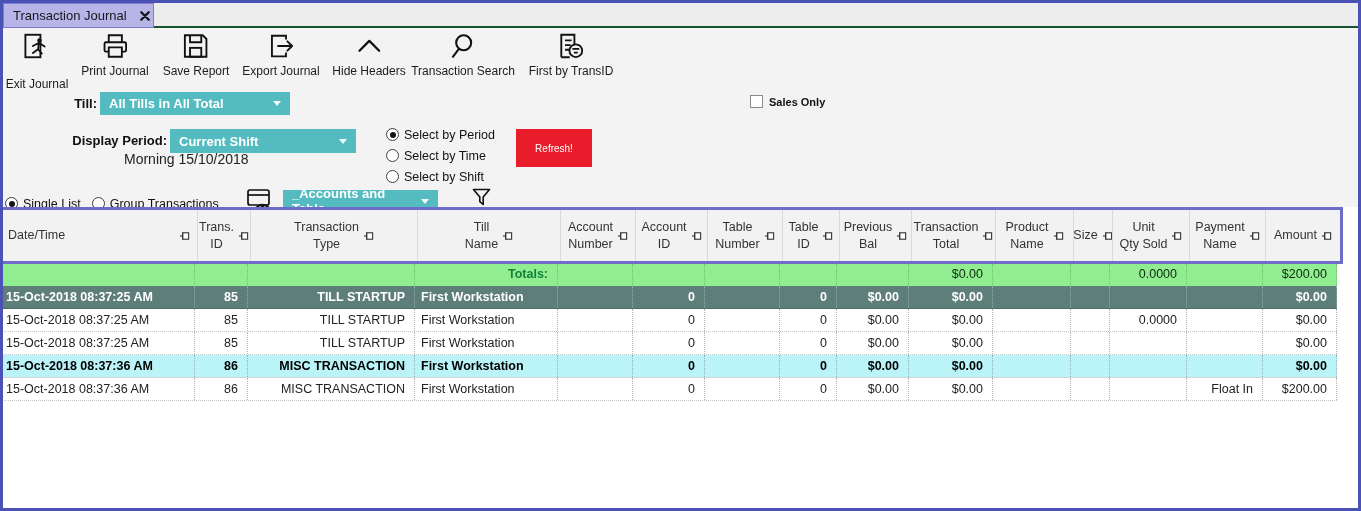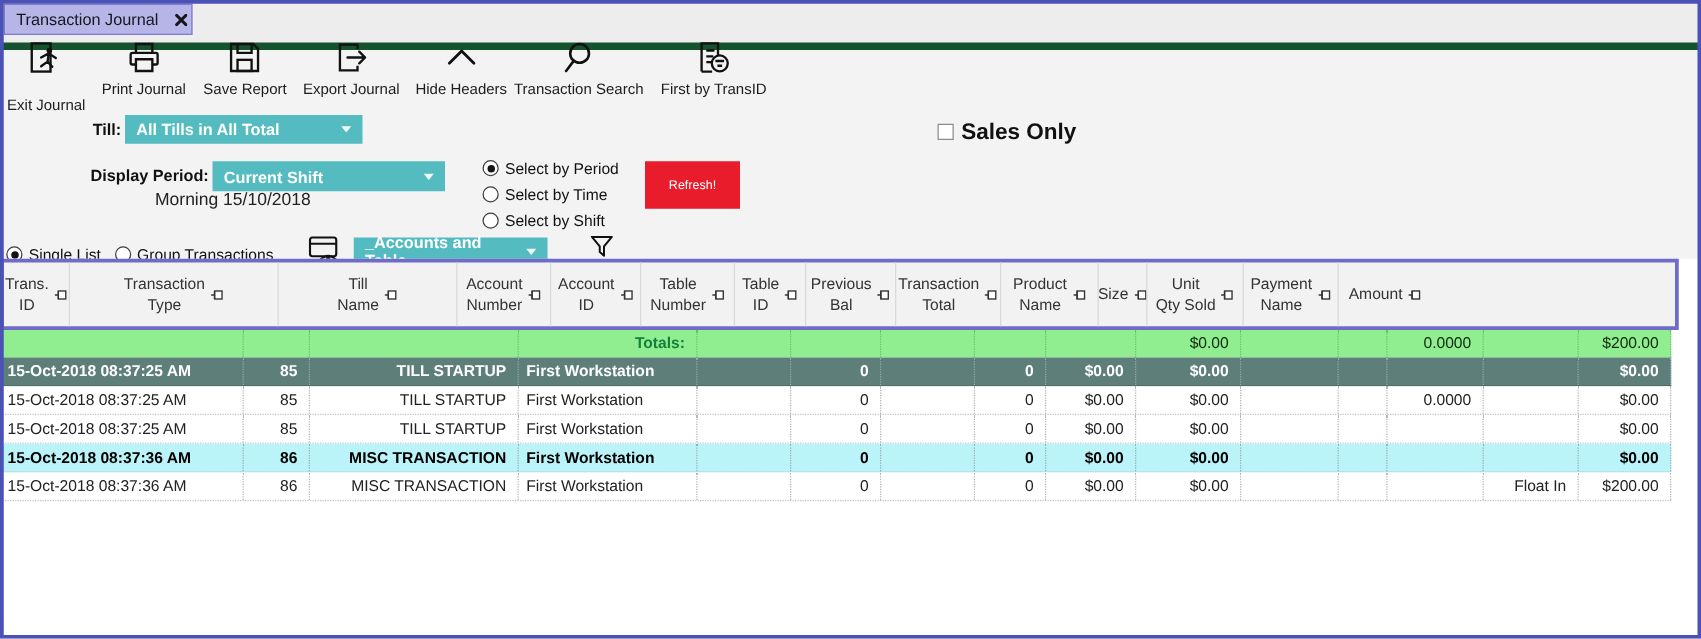--- a/index.html
+++ b/index.html
@@ -3,21 +3,21 @@
 <meta charset="utf-8">
 <style>
   * { margin:0; padding:0; box-sizing:border-box; }
   html,body { width:1361px; height:511px; overflow:hidden; }
   body { font-family:"Liberation Sans", sans-serif; background:#fff; }
   #app { position:relative; width:1361px; height:511px; background:#ffffff; }
   #top-panel { position:absolute; left:0; top:0; width:1361px; height:207px; background:#f3f3f3; }
   #window-border { position:absolute; inset:0; border:3px solid #4a52b5; pointer-events:none; z-index:60; }
 
   
-  #tab-strip { position:absolute; left:0; top:0; width:1361px; height:40px; background:#ededed; border-bottom:6px solid #14532d; }
+  #tab-strip { position:absolute; left:0; top:0; width:1361px; height:28px; background:#ededed; border-bottom:2px solid #14532d; }
   #tab { position:absolute; left:3px; top:3px; height:25px; width:151px; background:#b7b5e8; border:1px solid #7e7bd1; display:flex; align-items:center; padding:0 9px; gap:13px; cursor:pointer; }
   #tab-title { font-size:13px; color:#16161c; white-space:nowrap; }
   .close-x { display:inline-flex; cursor:pointer; }
 
   
   .tb-btn { position:absolute; top:31px; transform:translateX(-50%); display:flex; flex-direction:column; align-items:center; gap:3px; cursor:pointer; }
   .tb-btn .tb-icon { width:30px; height:30px; display:flex; align-items:center; justify-content:center; }
   .tb-btn .tb-icon svg { width:30px; height:30px; }
   .tb-label { font-size:12px; color:#1c1c1c; white-space:nowrap; }
 
@@ -28,21 +28,21 @@
   #period-subtitle { position:absolute; left:124px; top:151px; font-size:14px; color:#222; }
   #refresh-btn { position:absolute; left:516px; top:129px; width:76px; height:38px; background:#e91c2b; color:#fff; font-size:10px; border:none; display:flex; align-items:center; justify-content:center; cursor:pointer; font-family:inherit; }
   .radio-opt { display:flex; align-items:center; gap:5px; height:21px; cursor:pointer; }
   .radio { width:13px; height:13px; border:1px solid #3f3f3f; border-radius:50%; background:#fff; position:relative; flex:none; }
   .radio.checked::after { content:""; position:absolute; inset:2.5px; background:#141414; border-radius:50%; }
   .radio-label { font-size:12.5px; color:#111; white-space:nowrap; }
   #select-by-group { position:absolute; left:386px; top:124px; }
   #view-mode-group { position:absolute; left:5px; top:193px; display:flex; gap:11px; }
   #sales-only { position:absolute; left:750px; top:95px; display:flex; align-items:center; gap:6px; cursor:pointer; }
   .checkbox { width:13px; height:13px; border:1px solid #8a8a8a; background:#fff; flex:none; }
-  #sales-only .cb-label { font-size:18px; font-weight:bold; color:#111; }
+  #sales-only .cb-label { font-size:11px; font-weight:bold; color:#111; }
   #columns-icon { position:absolute; left:246px; top:188px; cursor:pointer; }
   #funnel-icon { position:absolute; left:471px; top:187px; cursor:pointer; }
 
   
   #grid { position:absolute; left:0; top:207px; width:1343px; z-index:5; }
   #grid-header { display:flex; width:1343px; height:57px; border:3px solid #6f6cc9; background:#f2f2f2; }
   .h-cell { height:100%; display:flex; align-items:center; justify-content:center; gap:4px; border-right:1px solid #d9d9d9; font-size:12.5px; color:#333; overflow:hidden; cursor:pointer; }
   .h-cell:last-child { border-right:none; }
   .h-cell .h-lines { text-align:center; line-height:1.3; }
   .h-cell .h-lines span { display:block; white-space:nowrap; }
@@ -206,20 +206,32 @@
     <span class="caret"></span>
   </div>
   <span id="funnel-icon">
     <svg width="21" height="21" viewBox="0 0 21 21" fill="none" stroke="#111" stroke-width="1.6">
       <path d="M2.5 2.5 h16 l-6.3 7.6 v7.4 l-3.4 -2.9 v-4.5 z" stroke-linejoin="round"></path>
     </svg>
   </span>
 
   <div id="grid">
     <div id="grid-header">
+        <div class="h-cell first" style="width: 195px;">
+          <span class="h-lines">
+            <span>Date/Time</span>
+          </span>
+          <span class="pin">
+            <svg width="11" height="10" viewBox="0 0 12 10" fill="#fff" stroke="#333" stroke-width="1.2">
+              <path d="M1 5 h3"></path>
+              <rect x="4" y="1.5" width="6.5" height="7"></rect>
+              <path d="M4 1.5 v7"></path>
+            </svg>
+          </span>
+        </div>
         <div class="h-cell" style="width: 53px;">
           <span class="h-lines">
             <span>Trans.</span>
             <span>ID</span>
           </span>
           <span class="pin">
             <svg width="11" height="10" viewBox="0 0 12 10" fill="#fff" stroke="#333" stroke-width="1.2">
               <path d="M1 5 h3"></path>
               <rect x="4" y="1.5" width="6.5" height="7"></rect>
               <path d="M4 1.5 v7"></path>

